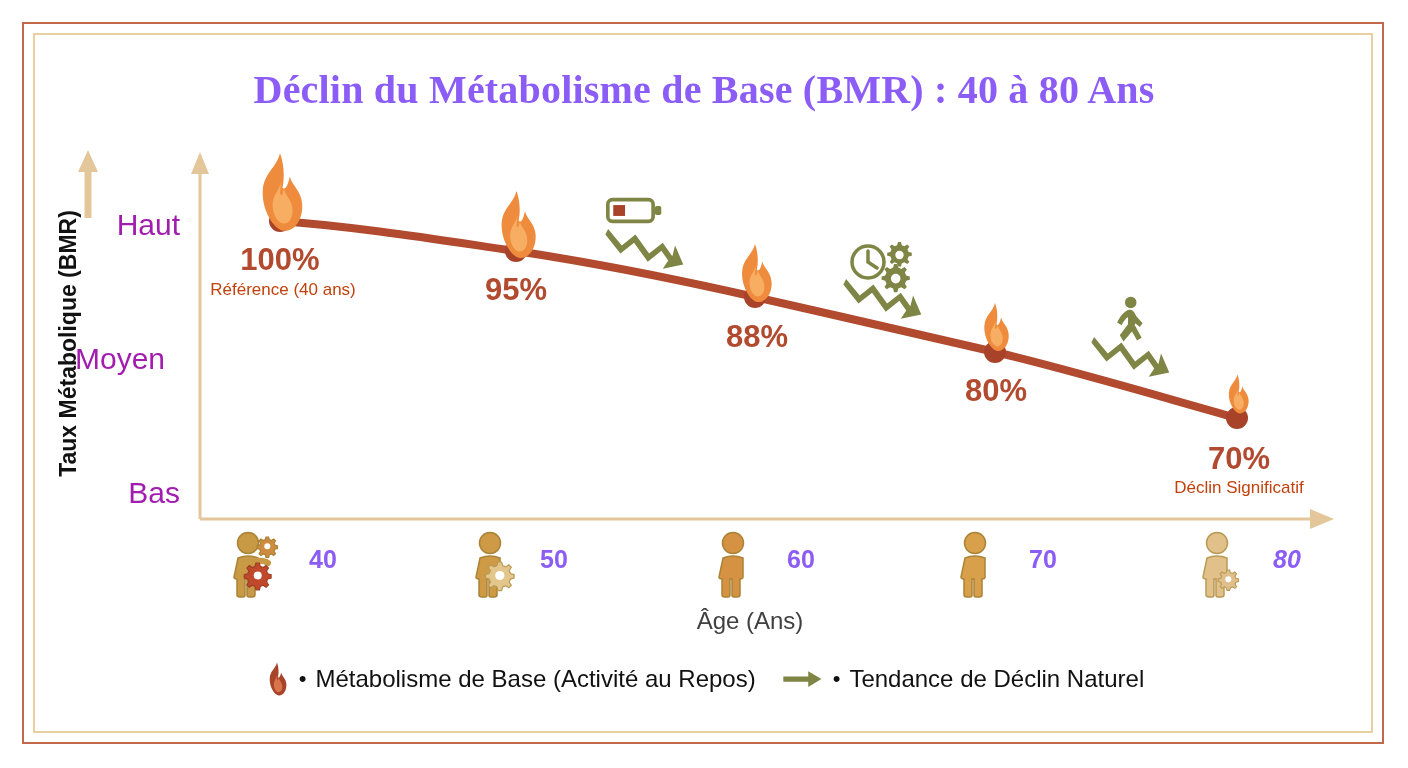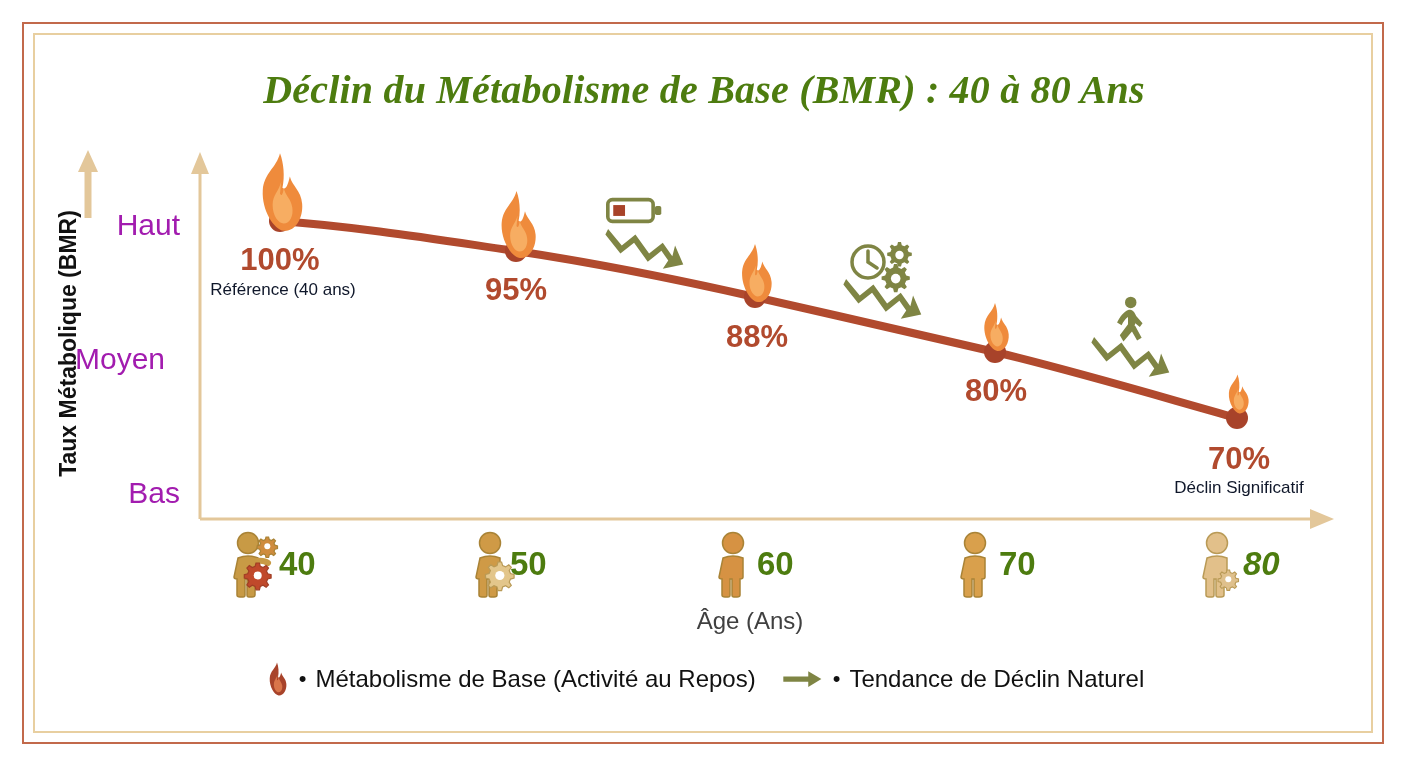--- a/index.html
+++ b/index.html
@@ -37,23 +37,22 @@
   
   .chart-title {
     position: absolute;
     left: 0; top: 66px;
     width: 1408px;
     text-align: center;
     font-family: "Liberation Serif", serif;
     font-weight: bold;
     font-size: 40px;
     letter-spacing: 0.2px;
-    color: #4d7c0f;
-    white-space: nowrap;
-    font-style: italic;
+    color: #8b5cf6;
+    white-space: nowrap;
   }
   
   #plot {
     position: absolute;
     left: 0; top: 0;
   }
   
   .ylabel {
     position: absolute;
     left: -82px;
@@ -91,31 +90,32 @@
     font-weight: bold;
     color: #b14a2e;
     white-space: nowrap;
     text-align: center;
     transform: translateX(-50%);
   }
   .pct-sub {
     position: absolute;
     font-size: 17px;
     font-weight: normal;
-    color: #0f172a;
+    color: #c2410c;
     white-space: nowrap;
     text-align: center;
     transform: translateX(-50%);
   }
   .agelabel {
     position: absolute;
-    font-size: 33px;
+    font-size: 25px;
     font-weight: bold;
-    color: #4d7c0f;
-    white-space: nowrap;
+    color: #8b5cf6;
+    white-space: nowrap;
+    margin-left: 30px;
   }
   
   .legend {
     position: absolute;
     left: 0;
     top: 662px;
     width: 1408px;
     display: flex;
     align-items: center;
     justify-content: center;

